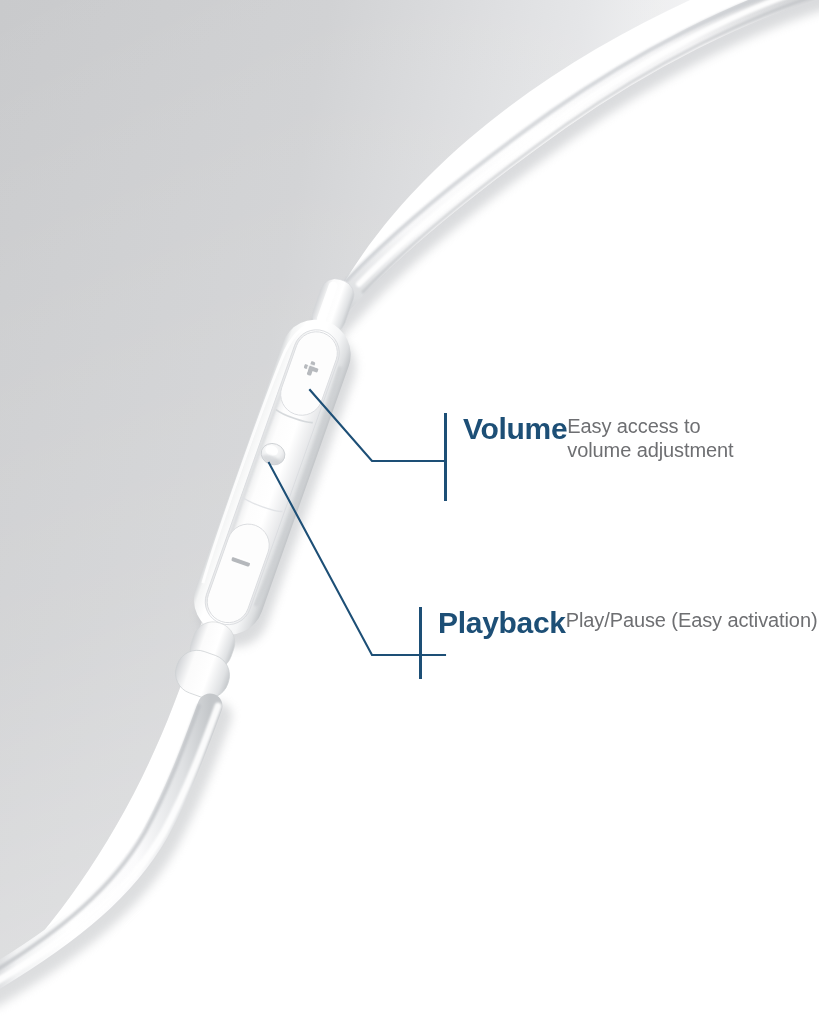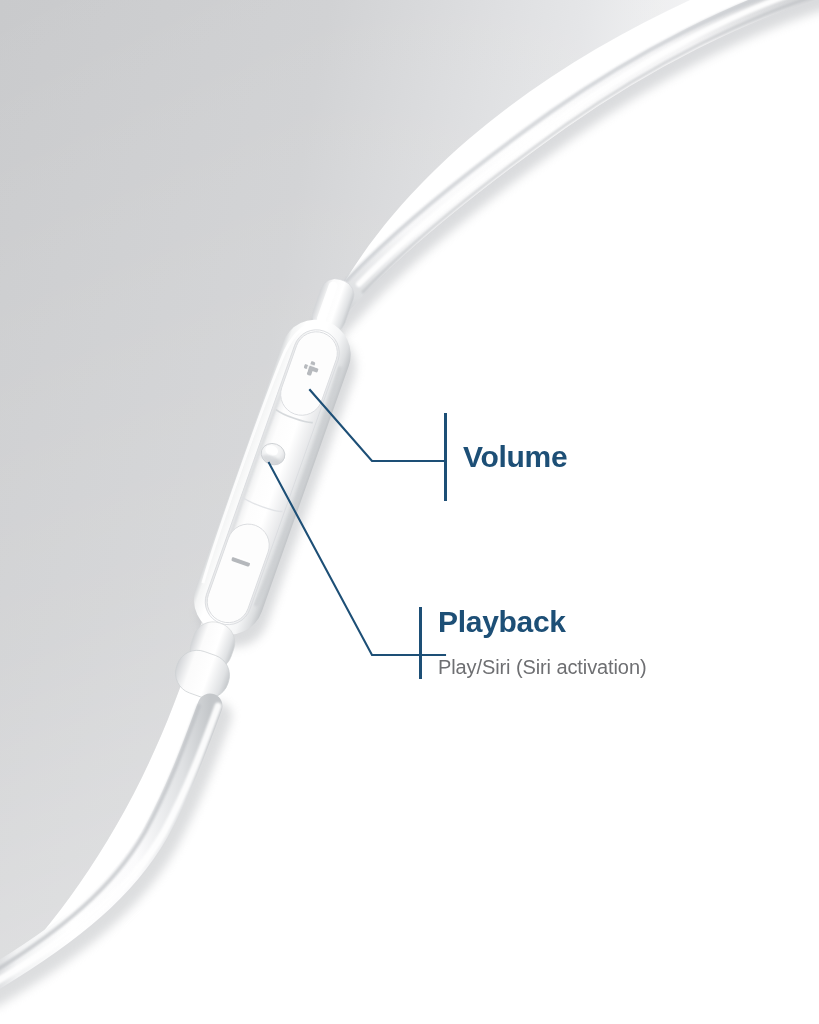--- a/index.html
+++ b/index.html
@@ -32,23 +32,21 @@
     align-items: stretch;
   }
   .callout-bar {
     width: 3px;
     flex: 0 0 3px;
     background: #1d4f76;
   }
   .callout-text {
     padding-left: 16px;
     display: flex;
-    flex-direction: column;
     justify-content: center;
-    gap: 16px;
   }
   .callout-title {
     color: #1d4f76;
     font-weight: bold;
     font-size: 30px;
     line-height: 1.06;
     letter-spacing: -0.3px;
     white-space: nowrap;
   }
   .callout-desc {
@@ -268,24 +266,26 @@
         <polyline points="269,463 372,655 445,655"></polyline>
       </g>
 
     </g>
   </svg>
 
   <div class="callout" id="callout-volume">
     <div class="callout-bar"></div>
     <div class="callout-text">
       <div class="callout-title">Volume</div>
+      <div class="callout-desc">Easy access to
+volume adjustment</div>
     </div>
   </div>
 
   <div class="callout" id="callout-playback">
     <div class="callout-bar"></div>
     <div class="callout-text">
       <div class="callout-title">Playback</div>
-      <div class="callout-desc">Play/Siri (Siri activation)</div>
+      <div class="callout-desc">Play/Pause (Easy activation)</div>
     </div>
   </div>
 
 </div>
 
 </body></html>

